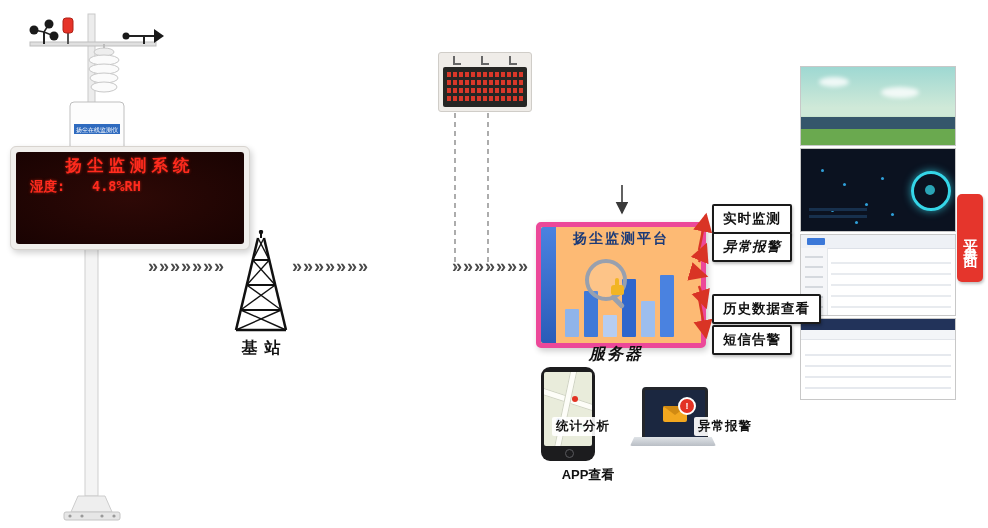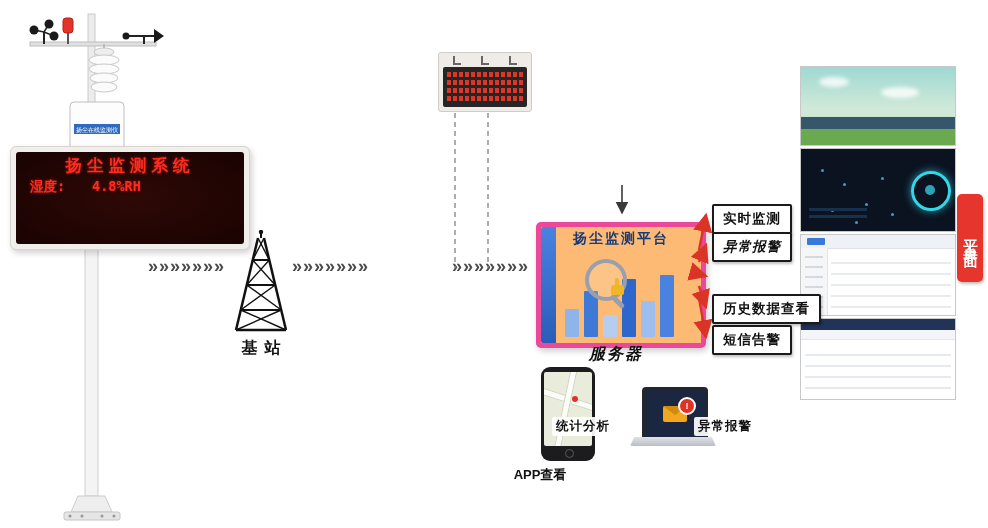--- a/index.html
+++ b/index.html
@@ -308,21 +308,21 @@
     <div class="phone-screen">
       <div class="road1"></div>
         <div class="road2"></div>
       <div class="pin-r"></div>
       <div class="pin-b"></div>
       <div class="pin-g"></div>
     </div>
     <div class="home-btn"></div>
   </div>
   <div class="chip" style="left:552px;top:417px;">统计分析</div>
-  <div class="caption" style="left:508px;top:466px;width:64px;">APP查看</div>
+  <div class="caption" style="left:556px;top:466px;width:64px;">APP查看</div>
 
   <div class="abs laptop-screen">
     <div class="env">
       <div class="badge">!</div>
     </div>
   </div>
   <div class="abs laptop-base"></div>
   <div class="chip" style="left:694px;top:417px;">异常报警</div>
 
   <svg id="overlay">

